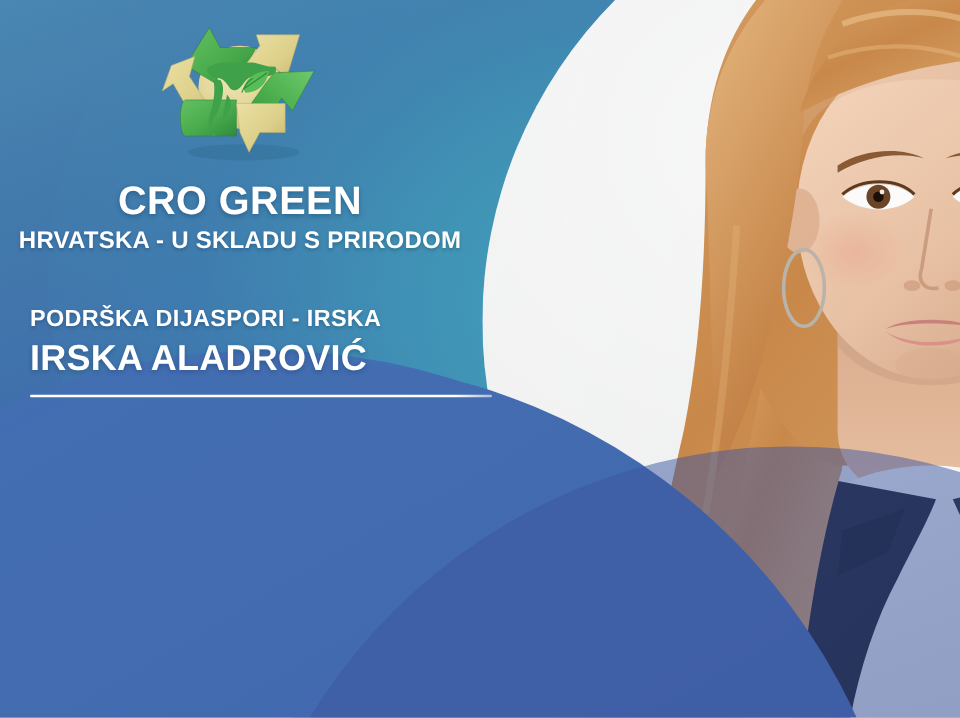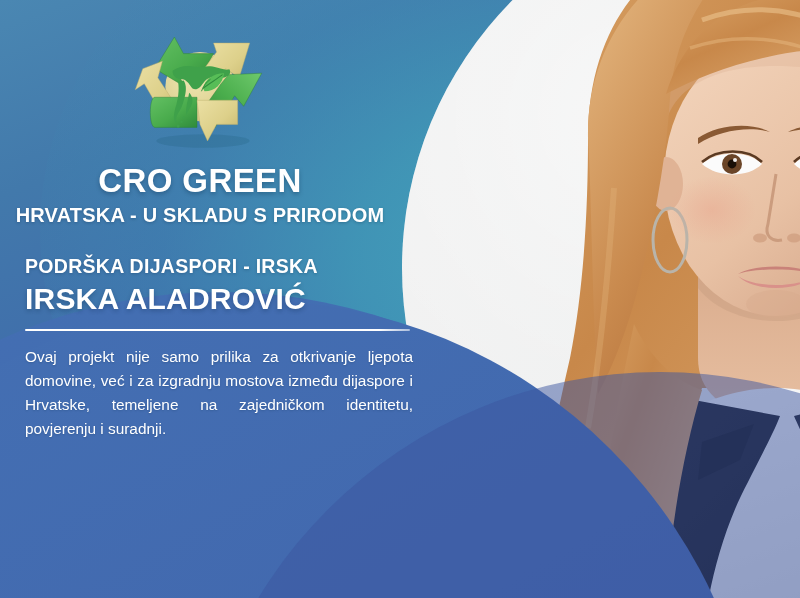--- a/index.html
+++ b/index.html
@@ -111,21 +111,21 @@
     height: 940px;
     border-radius: 50%;
     background: #3c55a0;
     opacity: 0.5;
   }
 
   
   .logo-block {
     position: absolute;
     left: 0;
-    top: 28px;
+    top: 14px;
     width: 400px;
     text-align: center;
   }
   .logo-mark {
     width: 152px;
     height: 128px;
     margin: 0 auto;
     display: block;
   }
   .logo-title {
@@ -391,16 +391,15 @@
     </svg>
 
     <div class="logo-title">CRO GREEN</div>
     <div class="logo-sub">HRVATSKA - U SKLADU S PRIRODOM</div>
   </div>
 
   <div class="text-block">
     <div class="kicker">PODRŠKA DIJASPORI - IRSKA</div>
     <div class="person-name">IRSKA ALADROVIĆ</div>
     <div class="divider"></div>
-    <div class="quote">Ovaj projekt nije samo prilika za otkrivanje ljepota domovine, već i za izgradnju mostova između dijaspore i Hrvatske, temeljene na zajedničkom identitetu, povjerenju i suradnji.</div>
   </div>
 
 </div>
 
 </body></html>

